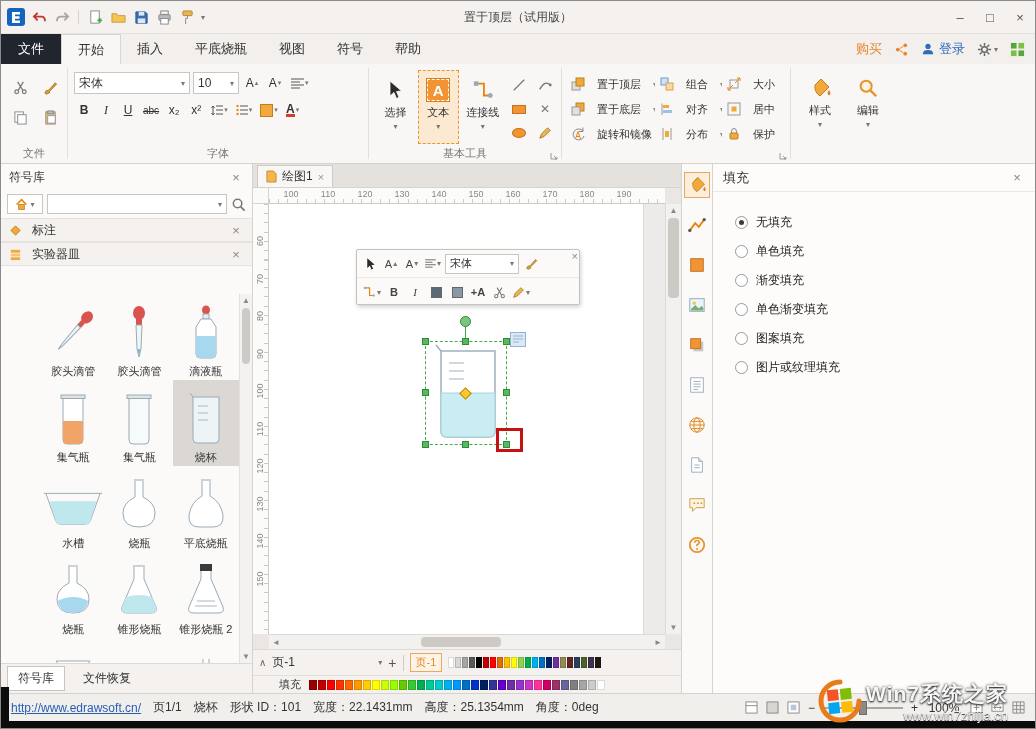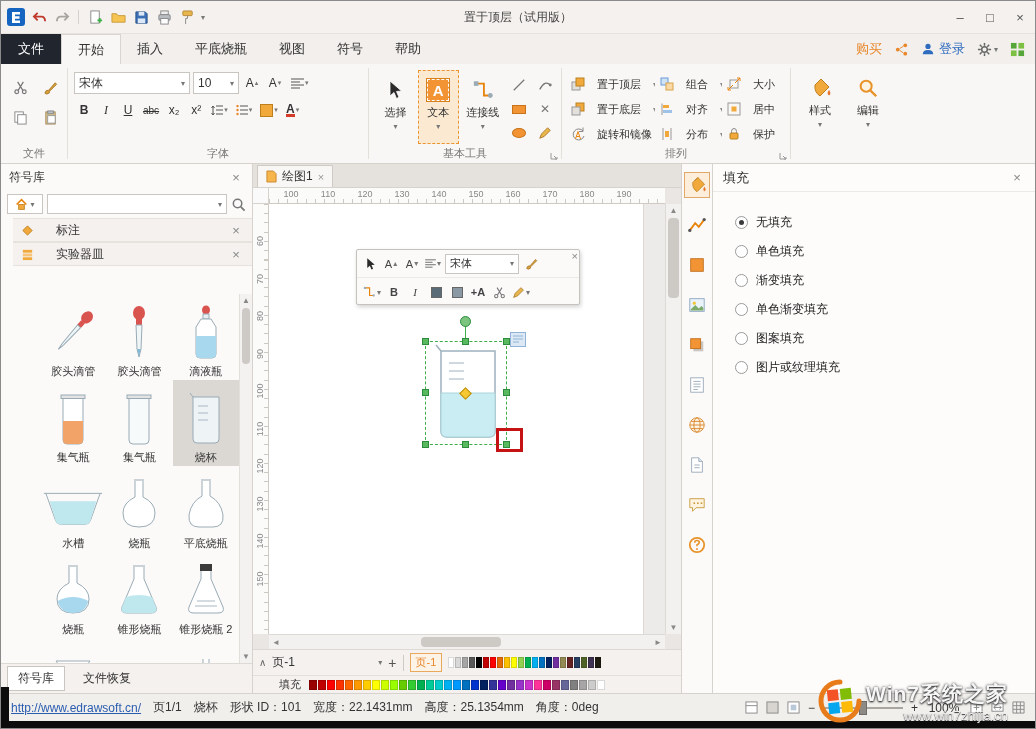--- a/index.html
+++ b/index.html
@@ -64,21 +64,21 @@
 .abtn .acaret{font-size:8px;color:#888;}
 
 
 .lpanel{position:absolute;top:163px;left:0;width:252px;bottom:35px;background:#fbfaf9;border-right:1px solid #d6d2cd;overflow:hidden;}
 .lp-head{height:26px;display:flex;align-items:center;padding:0 8px;font-size:12px;color:#333;}
 .lp-head .x,.sect .x,.fp-head .x{margin-left:auto;color:#888;font-size:13px;width:16px;text-align:center;}
 .lp-search{height:28px;display:flex;align-items:center;gap:4px;padding:0 6px;}
 .homebox{width:36px;height:20px;border:1px solid #c9c5c0;background:#fff;display:flex;align-items:center;justify-content:center;gap:2px;}
 .homebox .caret,.schcombo .caret{font-size:8px;color:#777;}
 .schcombo{flex:1;height:20px;border:1px solid #c9c5c0;background:#fff;display:flex;align-items:center;padding:0 4px;}
-.sect{height:24px;display:flex;align-items:center;gap:22px;padding:0 8px;background:#f4f1ee;border-top:1px solid #e6e2de;border-bottom:1px solid #e6e2de;font-size:12px;margin-left:12px;}
+.sect{height:24px;display:flex;align-items:center;gap:10px;padding:0 8px;background:#f4f1ee;border-top:1px solid #e6e2de;border-bottom:1px solid #e6e2de;font-size:12px;}
 .symwrap{position:absolute;top:130px;left:0;right:13px;bottom:30px;overflow:hidden;}
 .symgrid{display:grid;grid-template-columns:1fr 1fr 1fr;padding-left:39px;}
 .sym{height:86px;display:flex;flex-direction:column;align-items:center;justify-content:flex-end;padding-bottom:3px;gap:3px;}
 .sym.sel{background:#dbd8d4;}
 .sym .slabel{font-size:11px;color:#333;height:13px;}
 .lscroll{position:absolute;top:130px;right:0;width:13px;bottom:30px;background:#f4f2f0;border-left:1px solid #e3dfda;font-size:8px;color:#888;text-align:center;}
 .lscroll .thumb{position:absolute;top:14px;left:2px;right:2px;height:56px;background:#cdcac6;border-radius:4px;}
 .lscroll .sup{position:absolute;top:2px;left:0;right:0;}
 .lscroll .sdn{position:absolute;bottom:2px;left:0;right:0;}
 .lp-tabs{position:absolute;left:0;right:0;bottom:0;height:30px;display:flex;align-items:center;gap:8px;padding:0 6px;background:#f4f1ee;border-top:1px solid #ddd9d4;}
@@ -545,21 +545,20 @@
             </span>
             <span>保护</span>
             <span class="acaret">▾</span>
           </div>
         </div>
       <span class="launcher">
           <svg width="8" height="8" viewBox="0 0 8 8">
             <path d="M1 1 v6 h6 M4 4 l3 3 M7 5 v2 h-2" stroke="#999" fill="none"></path>
           </svg>
         </span>
-      <div class="rg-label">排列</div>
     </div>
     <div class="rg-div"></div>
 
     <div class="rgroup" style="width:48px">
       <div class="bigbtn">
         <span class="bbi">
             <svg width="24" height="24" viewBox="0 0 24 24">
               <path d="M13 3 L21 11 L12 20 Q6 16 7 9 Z" fill="#f2a93b" stroke="#c07f1d"></path>
               <path d="M13 3 L9 7" stroke="#c07f1d"></path>
               <path d="M21 14 q2.8 3.6 0 5.4 q-2.8-1.8 0-5.4" fill="#e8732a"></path>

